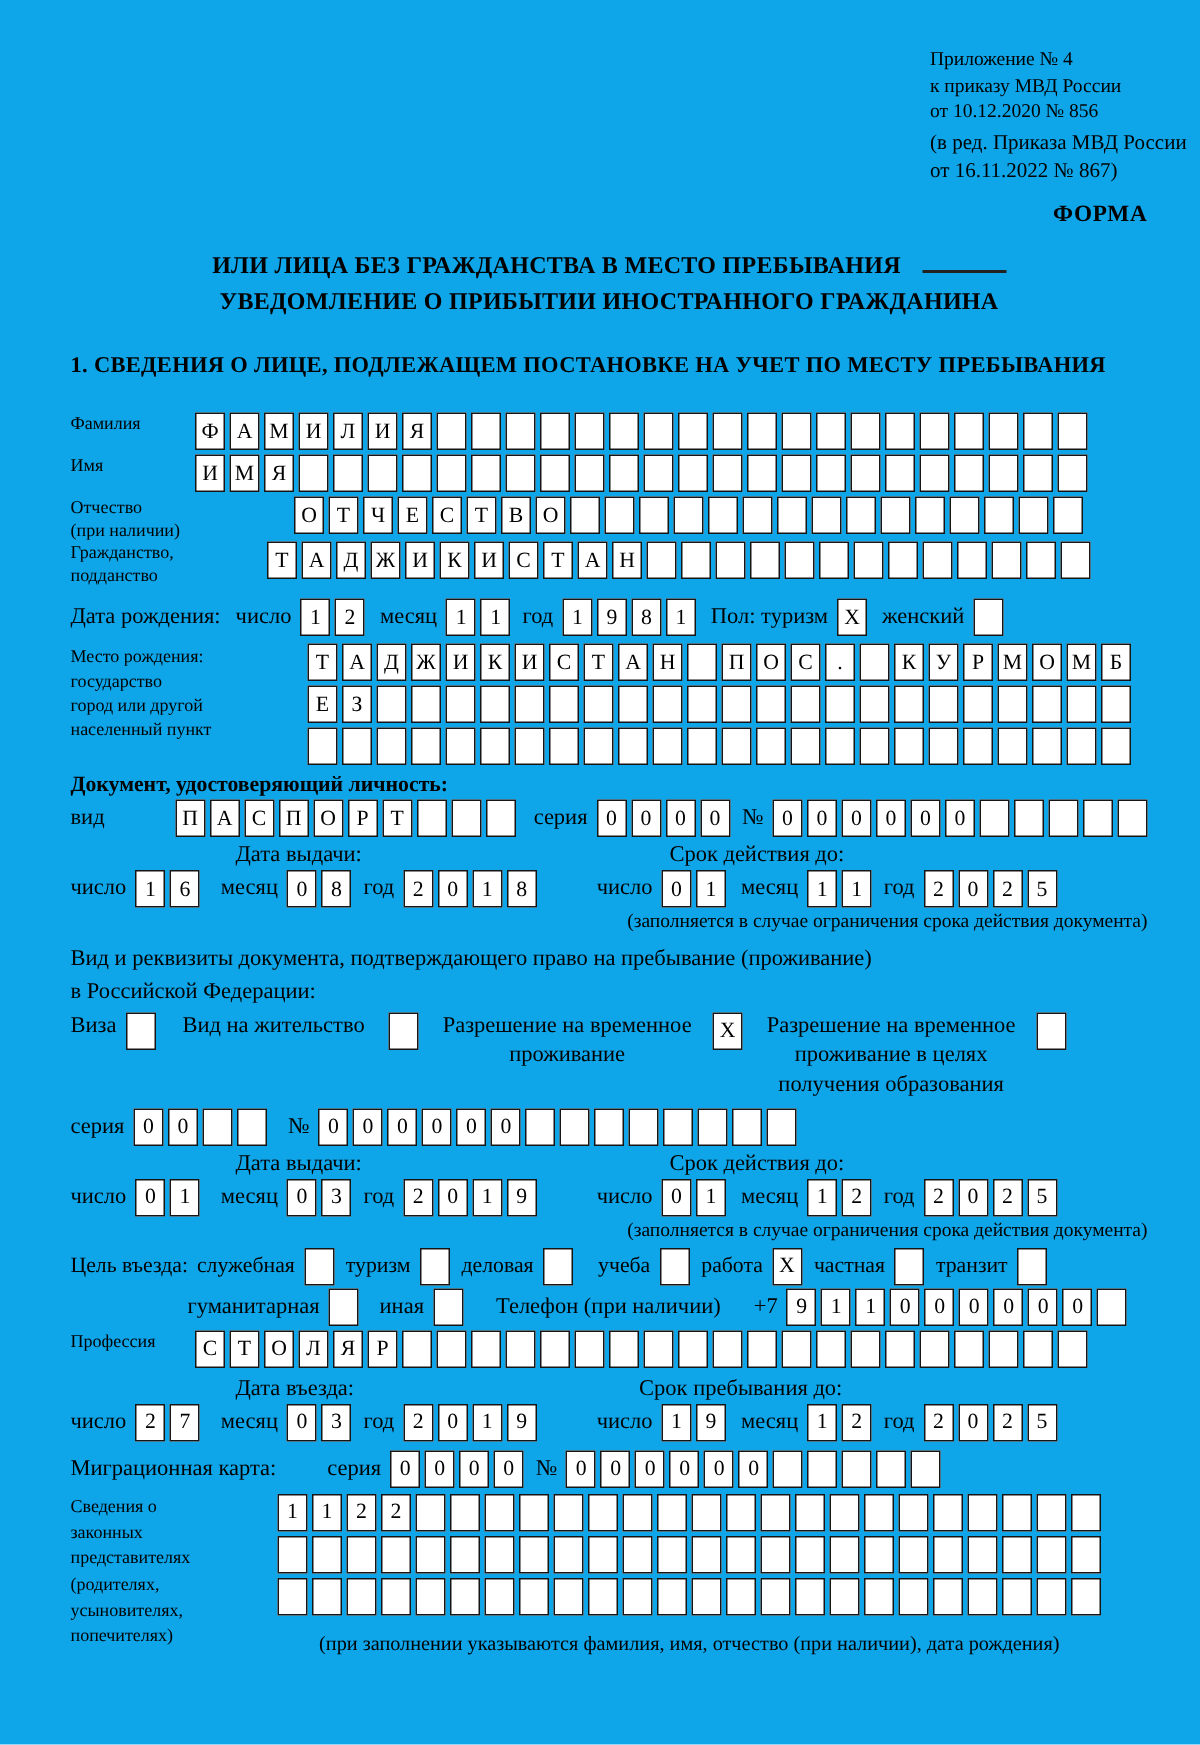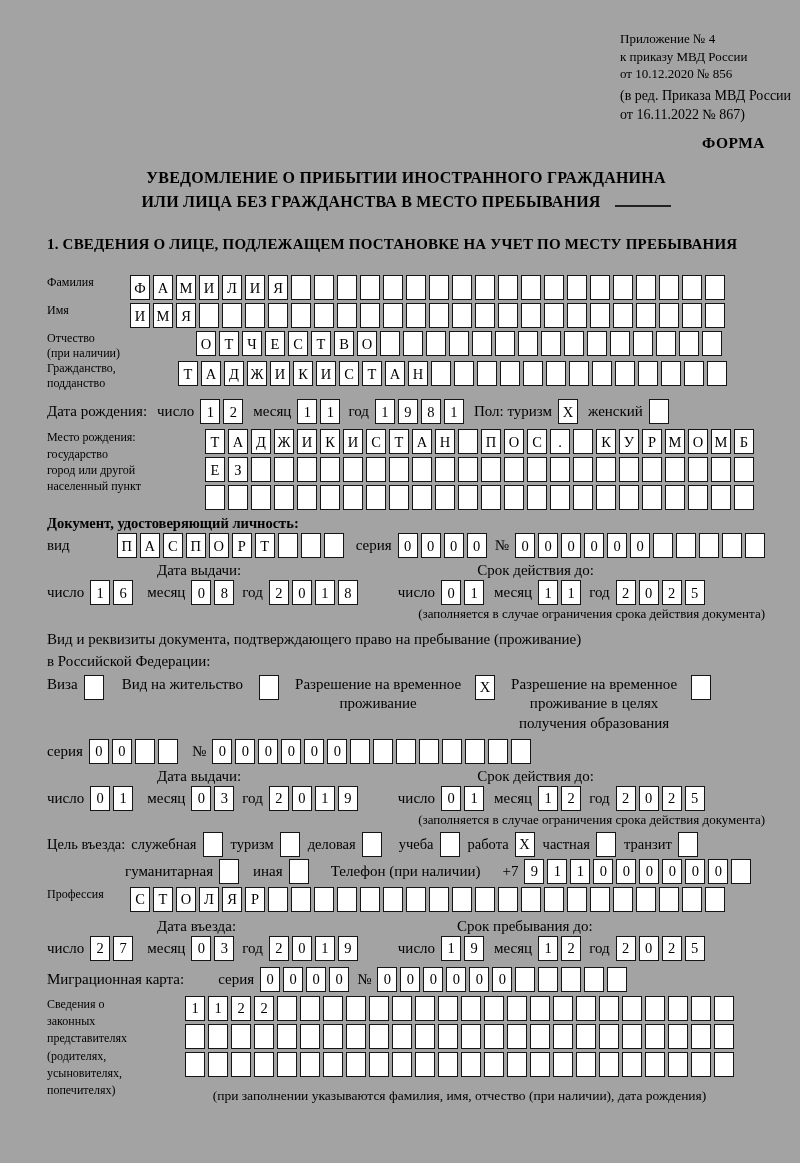--- a/index.html
+++ b/index.html
@@ -1,18 +1,18 @@
 <!DOCTYPE html>
 <html><head>
 <meta charset="utf-8">
 <style>
   html,body{margin:0;padding:0;background:#fff;}
   .page{
     width:800px;height:1163px;box-sizing:border-box;position:relative;
-    background:#a3a3a3;color:#000;overflow:hidden;
+    background:#0ea5e9;color:#000;overflow:hidden;
     font-family:"Liberation Serif","DejaVu Serif",serif;
     padding:30px 35px 0 47px;font-size:15px;
   }
   .ref{margin-left:573px;white-space:nowrap;}
   .ref .r1{font-size:13px;line-height:1.35;}
   .ref .r2{font-size:14px;line-height:1.35;margin-top:4px;}
   .forma{text-align:right;font-weight:bold;font-size:15.5px;margin-top:10px;letter-spacing:.5px;}
   .title{text-align:center;font-weight:bold;font-size:16px;line-height:1.5;margin-top:14px;letter-spacing:.2px;}
   .blankline{display:inline-block;width:56px;height:13px;border-bottom:2px solid #222;margin-left:14px;}
   .sec{font-weight:bold;font-size:15px;margin-top:22px;white-space:nowrap;letter-spacing:.2px;}
@@ -20,21 +20,21 @@
   .frow{display:flex;align-items:flex-start;}
   .lbl{font-size:12px;line-height:1.25;flex:0 0 auto;}
   .cells{display:flex;gap:3px;flex:0 0 auto;}
   .cell{
     flex:0 0 auto;width:20px;height:25px;box-sizing:border-box;
     border:1.8px solid #151515;display:flex;align-items:center;justify-content:center;
     font-size:14.5px;line-height:1;background:#fff;
   }
   .irow{display:flex;align-items:center;}
   .irow .t{margin:0 6px 0 0;}
-  .heads{display:flex;font-size:15px;gap:31px;}
+  .heads{display:flex;font-size:15px;}
   .note{font-size:13px;text-align:right;line-height:1.1;}
   .stack>.cells{margin-bottom:3px;}
   .opt-lbl{text-align:center;font-size:15px;line-height:1.3;}
   .w83{width:83px;} .w149{width:149px;} .w131{width:131px;} .w158{width:158px;} .w138{width:138px;} .w66{width:66px;}
 </style>
 </head>
 <body>
 
 <div class="page">
 
@@ -46,22 +46,22 @@
     </div>
     <div class="r2">
       <div>(в ред. Приказа МВД России</div>
       <div>от 16.11.2022 № 867)</div>
     </div>
   </div>
 
   <div class="forma">ФОРМА</div>
 
   <div class="title">
+    <div><span>ИЛИ ЛИЦА БЕЗ ГРАЖДАНСТВА В МЕСТО ПРЕБЫВАНИЯ</span><span class="blankline"></span></div>
     <div>УВЕДОМЛЕНИЕ О ПРИБЫТИИ ИНОСТРАННОГО ГРАЖДАНИНА</div>
-    <div><span>ИЛИ ЛИЦА БЕЗ ГРАЖДАНСТВА В МЕСТО ПРЕБЫВАНИЯ</span><span class="blankline"></span></div>
   </div>
 
   <div class="sec">1. СВЕДЕНИЯ О ЛИЦЕ, ПОДЛЕЖАЩЕМ ПОСТАНОВКЕ НА УЧЕТ ПО МЕСТУ ПРЕБЫВАНИЯ</div>
 
   <div class="frow" style="margin-top:22px;">
     <div class="lbl w83">Фамилия</div>
     <div class="cells">
         <span class="cell">Ф</span>
         <span class="cell">А</span>
         <span class="cell">М</span>

